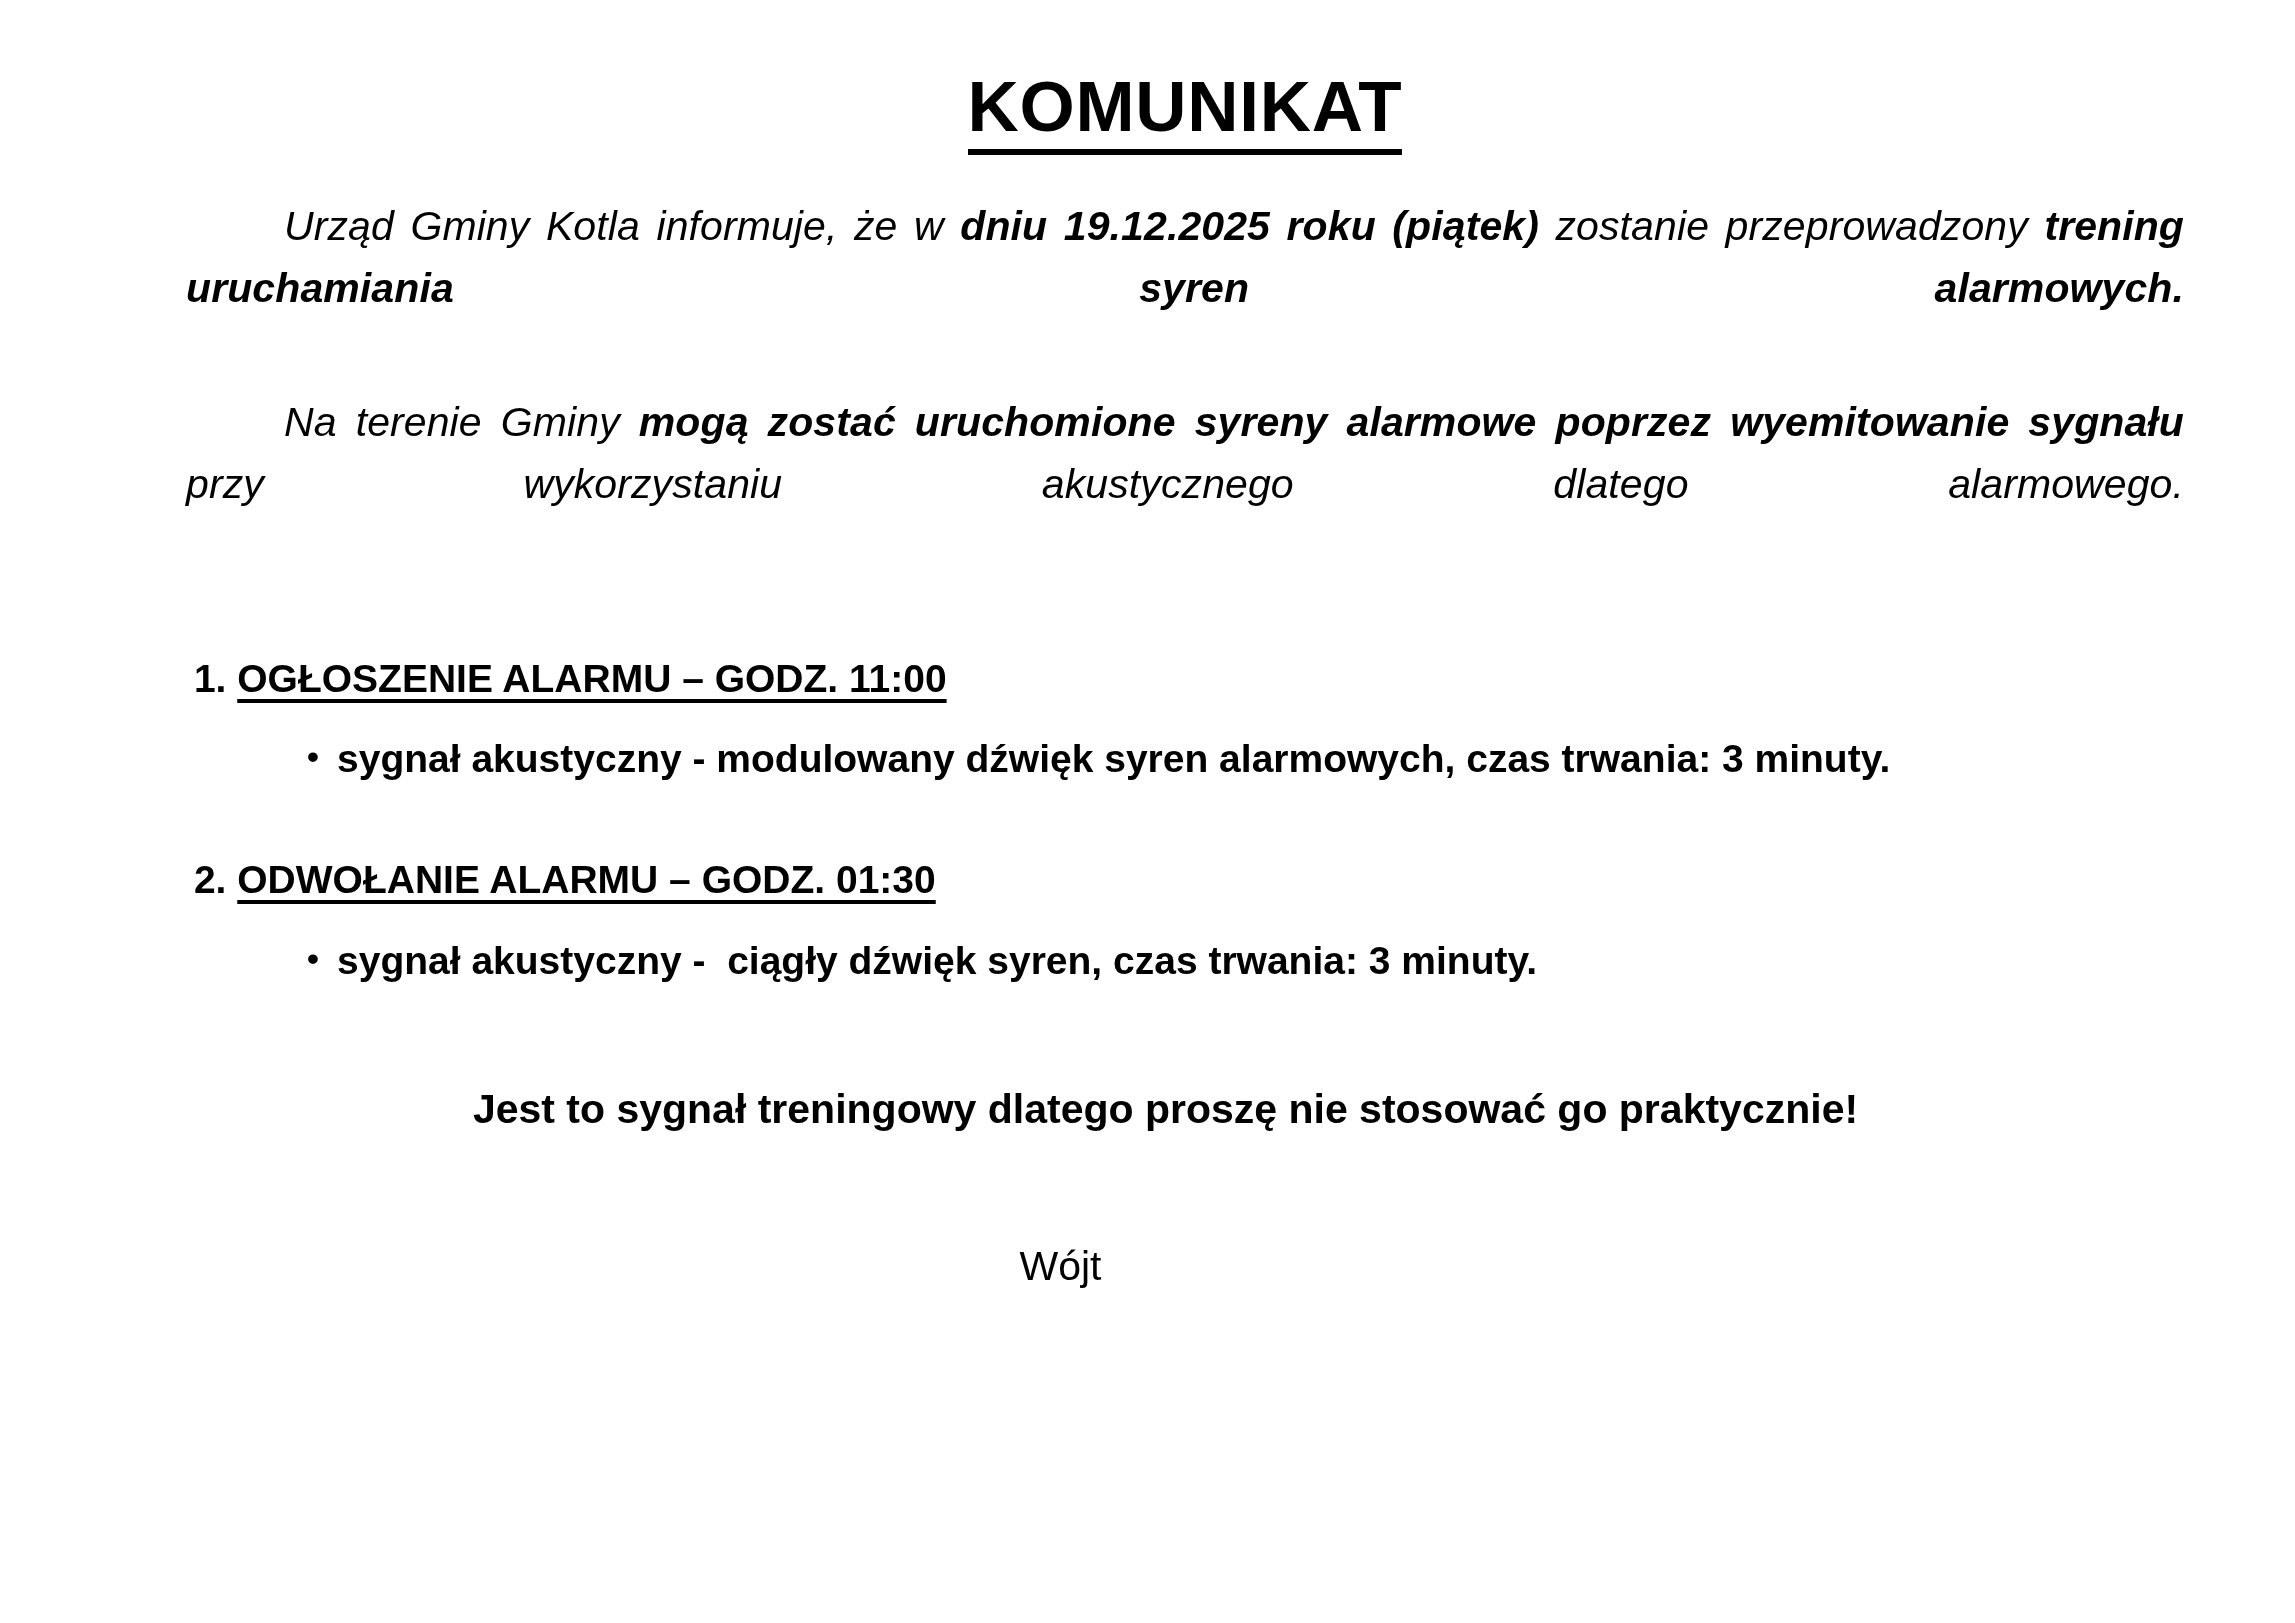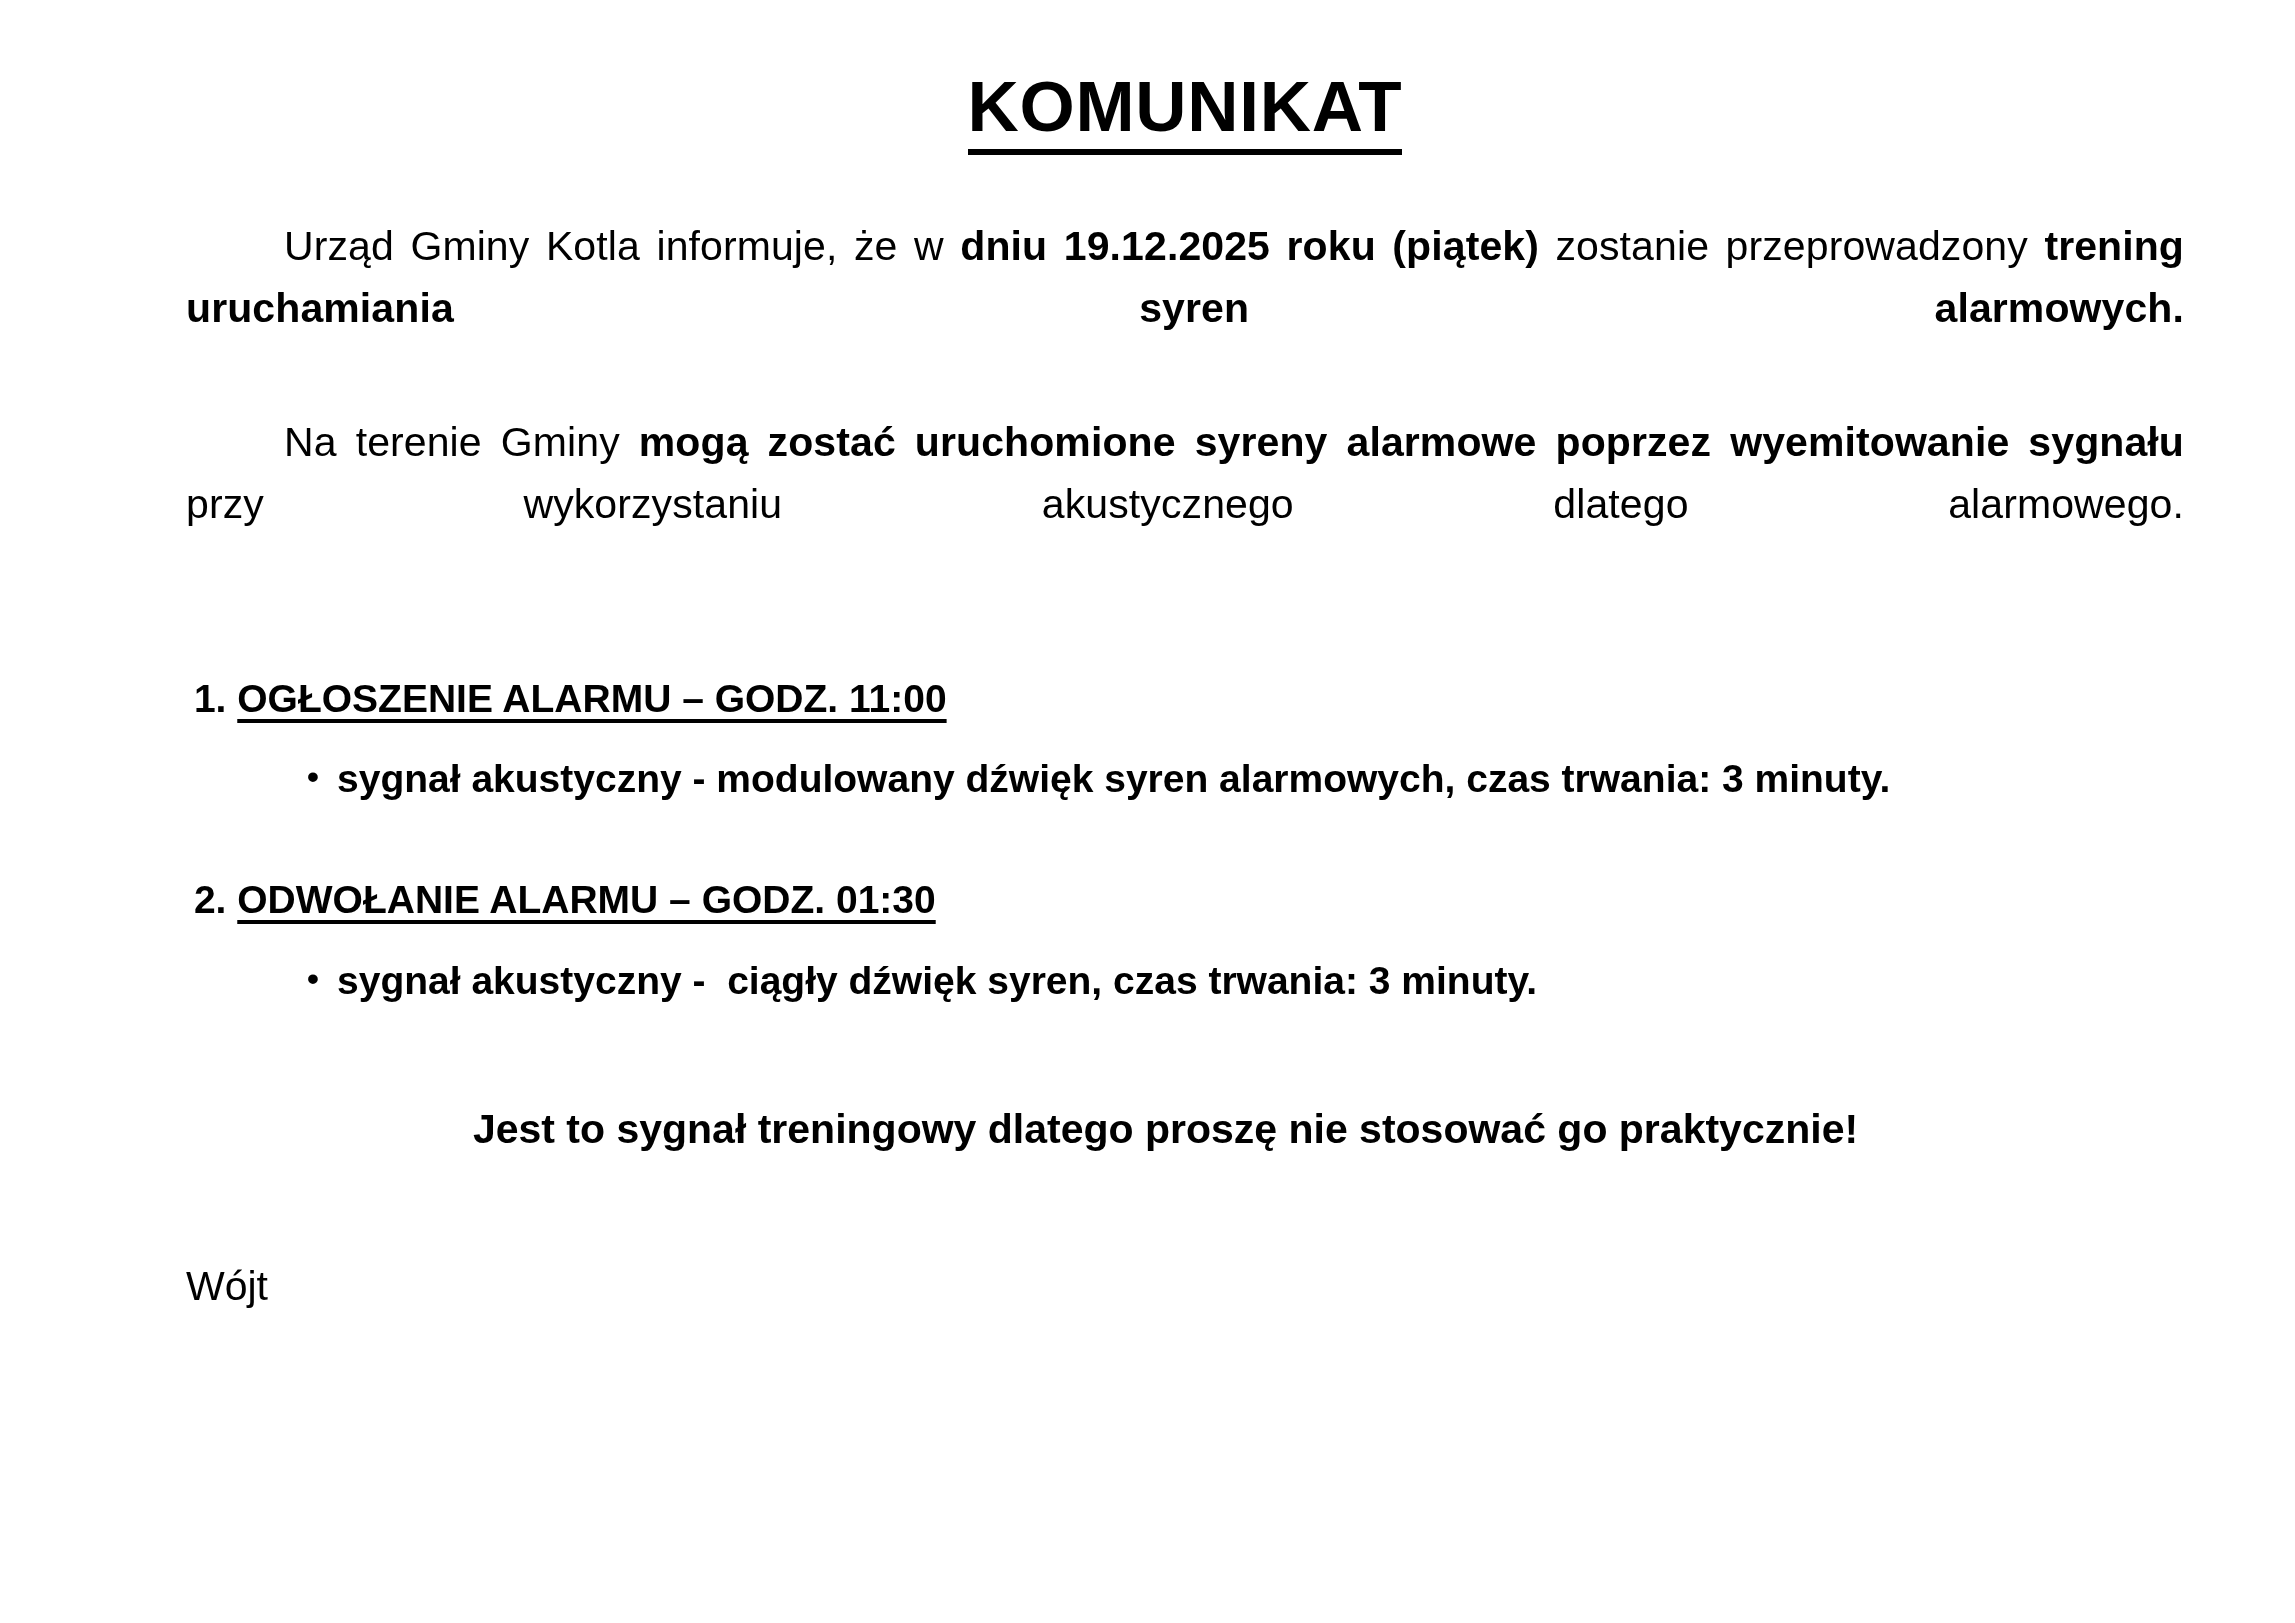--- a/index.html
+++ b/index.html
@@ -37,21 +37,22 @@
     line-height: 1.0;
   }
   .doc-title span.u {
     display: inline-block;
     border-bottom: 6.5px solid #000;
     padding-bottom: 6.5px;
   }
 
   
   .body-block {
-    margin-top: 60px;
+    margin-top: 40px;
+    font-style: italic;
   }
   p.para {
     margin: 0;
     font-size: 41px;
     line-height: 1.52;
     text-align: justify;
     text-justify: inter-word;
     text-indent: 98px;
     letter-spacing: 0.1px;
   }
@@ -111,21 +112,21 @@
     font-size: 41px;
     font-weight: 700;
     line-height: 1.3;
     padding-right: 39px;
   }
 
   
   .signature-block {
     margin-top: 105px;
     padding-right: 249px;
-    text-align: left;
+    text-align: center;
   }
   .sig-role {
     font-family: "Liberation Sans", sans-serif;
     font-size: 41px;
     font-weight: 400;
     line-height: 1.2;
     margin: 0;
   }
   .sig-name {
     font-size: 42px;

